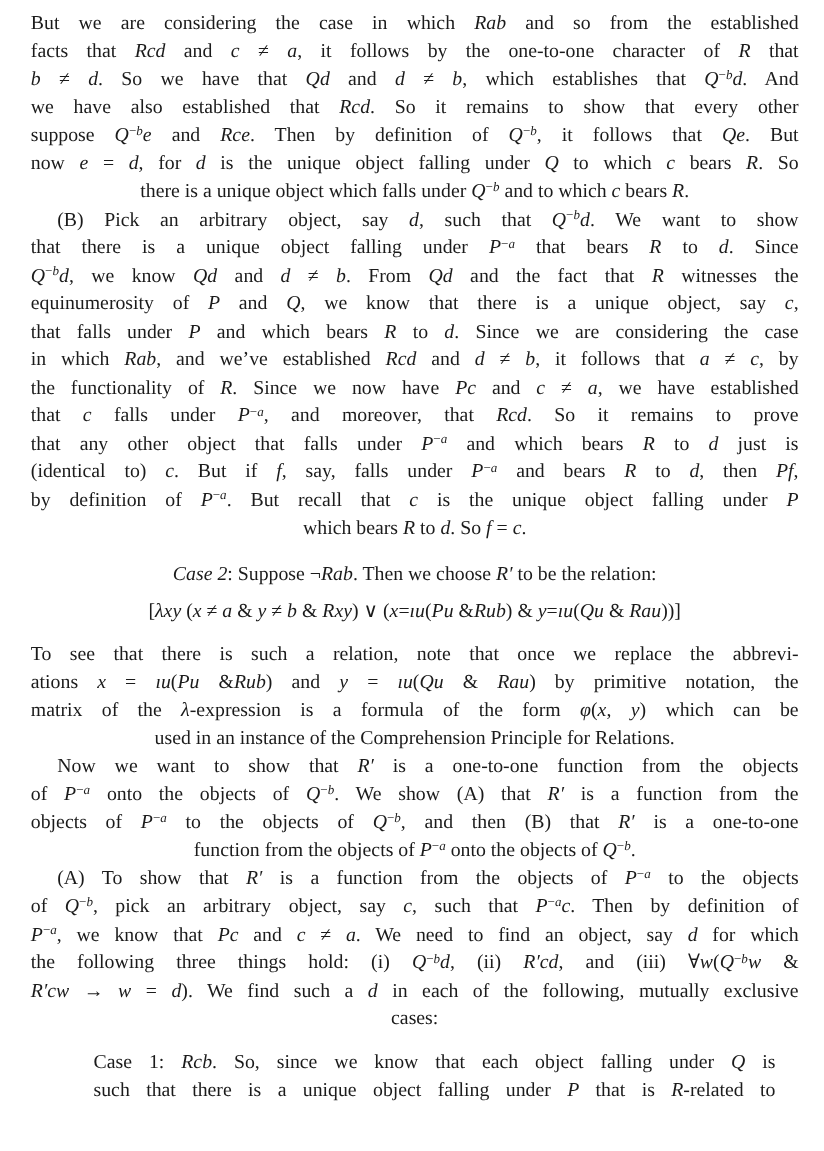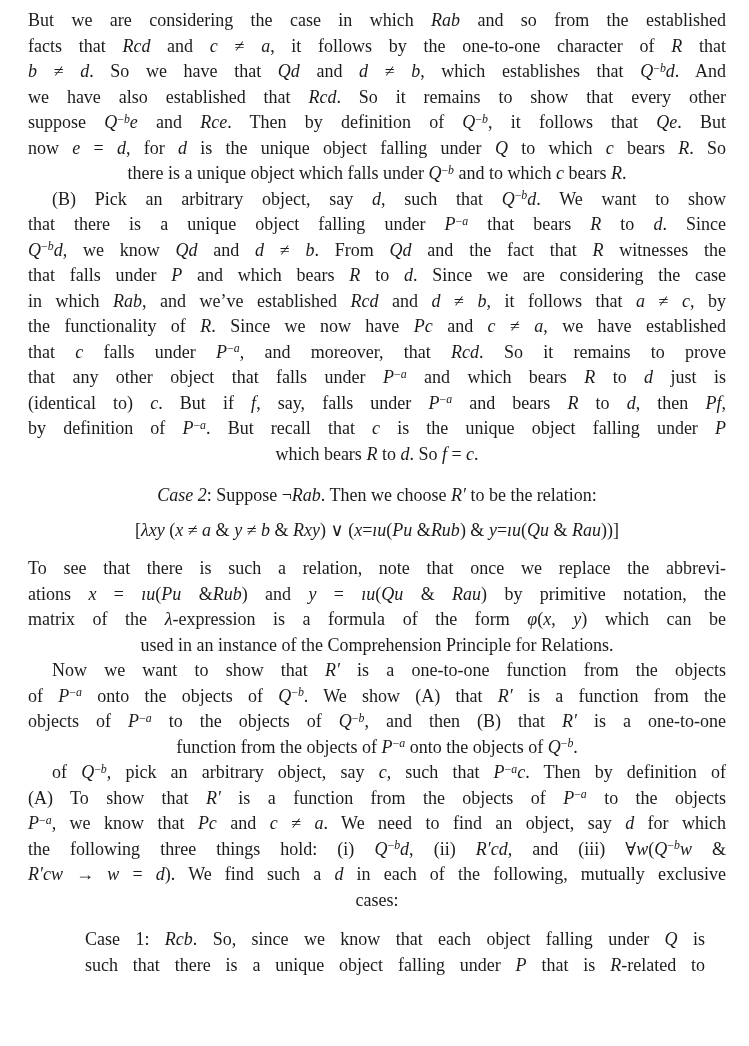--- a/index.html
+++ b/index.html
@@ -61,20 +61,21 @@
       <div class="line just"><i>b</i> ≠ <i>d</i>.  So we have that <i>Qd</i> and <i>d</i> ≠ <i>b</i>, which establishes that <i>Q</i><sup>−<i>b</i></sup><i>d</i>.  And</div>
       <div class="line just">we have also established that <i>Rcd</i>.  So it remains to show that every other</div>
       <div class="line just">suppose <i>Q</i><sup>−<i>b</i></sup><i>e</i> and <i>Rce</i>.  Then by definition of <i>Q</i><sup>−<i>b</i></sup>, it follows that <i>Qe</i>.  But</div>
       <div class="line just">now <i>e</i> = <i>d</i>, for <i>d</i> is the unique object falling under <i>Q</i> to which <i>c</i> bears <i>R</i>.  So</div>
       <div class="line">there is a unique object which falls under <i>Q</i><sup>−<i>b</i></sup> and to which <i>c</i> bears <i>R</i>.</div>
     </div>
     <div class="block paragraph indent">
       <div class="line just">(B) Pick an arbitrary object, say <i>d</i>, such that <i>Q</i><sup>−<i>b</i></sup><i>d</i>.  We want to show</div>
       <div class="line just">that there is a unique object falling under <i>P</i><sup>−<i>a</i></sup> that bears <i>R</i> to <i>d</i>.  Since</div>
       <div class="line just"><i>Q</i><sup>−<i>b</i></sup><i>d</i>, we know <i>Qd</i> and <i>d</i> ≠ <i>b</i>.  From <i>Qd</i> and the fact that <i>R</i> witnesses the</div>
+      <div class="line just">equinumerosity of <i>P</i> and <i>Q</i>, we know that there is a unique object, say <i>c</i>,</div>
       <div class="line just">that falls under <i>P</i> and which bears <i>R</i> to <i>d</i>. Since we are considering the case</div>
       <div class="line just">in which <i>Rab</i>, and we’ve established <i>Rcd</i> and <i>d</i> ≠ <i>b</i>, it follows that <i>a</i> ≠ <i>c</i>, by</div>
       <div class="line just">the functionality of <i>R</i>. Since we now have <i>Pc</i> and <i>c</i> ≠ <i>a</i>, we have established</div>
       <div class="line just">that <i>c</i> falls under <i>P</i><sup>−<i>a</i></sup>, and moreover, that <i>Rcd</i>.  So it remains to prove</div>
       <div class="line just">that any other object that falls under <i>P</i><sup>−<i>a</i></sup> and which bears <i>R</i> to <i>d</i> just is</div>
       <div class="line just">(identical to) <i>c</i>.  But if <i>f</i>, say, falls under <i>P</i><sup>−<i>a</i></sup> and bears <i>R</i> to <i>d</i>, then <i>Pf</i>,</div>
       <div class="line just">by definition of <i>P</i><sup>−<i>a</i></sup>.  But recall that <i>c</i> is the unique object falling under <i>P</i></div>
       <div class="line">which bears <i>R</i> to <i>d</i>.  So <i>f</i> = <i>c</i>.</div>
     </div>
     <div class="block case-heading">
@@ -89,22 +90,22 @@
       <div class="line just">matrix of the <i>λ</i>-expression is a formula of the form <i>φ</i>(<i>x</i>, <i>y</i>) which can be</div>
       <div class="line">used in an instance of the Comprehension Principle for Relations.</div>
     </div>
     <div class="block paragraph indent">
       <div class="line just">Now we want to show that <i>R′</i> is a one-to-one function from the objects</div>
       <div class="line just">of <i>P</i><sup>−<i>a</i></sup> onto the objects of <i>Q</i><sup>−<i>b</i></sup>. We show (A) that <i>R′</i> is a function from the</div>
       <div class="line just">objects of <i>P</i><sup>−<i>a</i></sup> to the objects of <i>Q</i><sup>−<i>b</i></sup>, and then (B) that <i>R′</i> is a one-to-one</div>
       <div class="line">function from the objects of <i>P</i><sup>−<i>a</i></sup> onto the objects of <i>Q</i><sup>−<i>b</i></sup>.</div>
     </div>
     <div class="block paragraph indent">
+      <div class="line just">(A) To show that <i>R′</i> is a function from the objects of <i>P</i><sup>−<i>a</i></sup> to the objects</div>
       <div class="line just">of <i>Q</i><sup>−<i>b</i></sup>, pick an arbitrary object, say <i>c</i>, such that <i>P</i><sup>−<i>a</i></sup><i>c</i>. Then by definition of</div>
-      <div class="line just">(A) To show that <i>R′</i> is a function from the objects of <i>P</i><sup>−<i>a</i></sup> to the objects</div>
       <div class="line just"><i>P</i><sup>−<i>a</i></sup>, we know that <i>Pc</i> and <i>c</i> ≠ <i>a</i>.  We need to find an object, say <i>d</i> for which</div>
       <div class="line just">the following three things hold:  (i) <i>Q</i><sup>−<i>b</i></sup><i>d</i>, (ii) <i>R′cd</i>, and (iii) ∀<i>w</i>(<i>Q</i><sup>−<i>b</i></sup><i>w</i> &amp;</div>
       <div class="line just"><i>R′cw</i> → <i>w</i> = <i>d</i>).  We find such a <i>d</i> in each of the following, mutually exclusive</div>
       <div class="line">cases:</div>
     </div>
     <div class="block case-quote">
       <div class="line just">Case 1:  <i>Rcb</i>.  So, since we know that each object falling under <i>Q</i> is</div>
       <div class="line just">such that there is a unique object falling under <i>P</i> that is <i>R</i>-related to</div>
     </div>
   </div>

